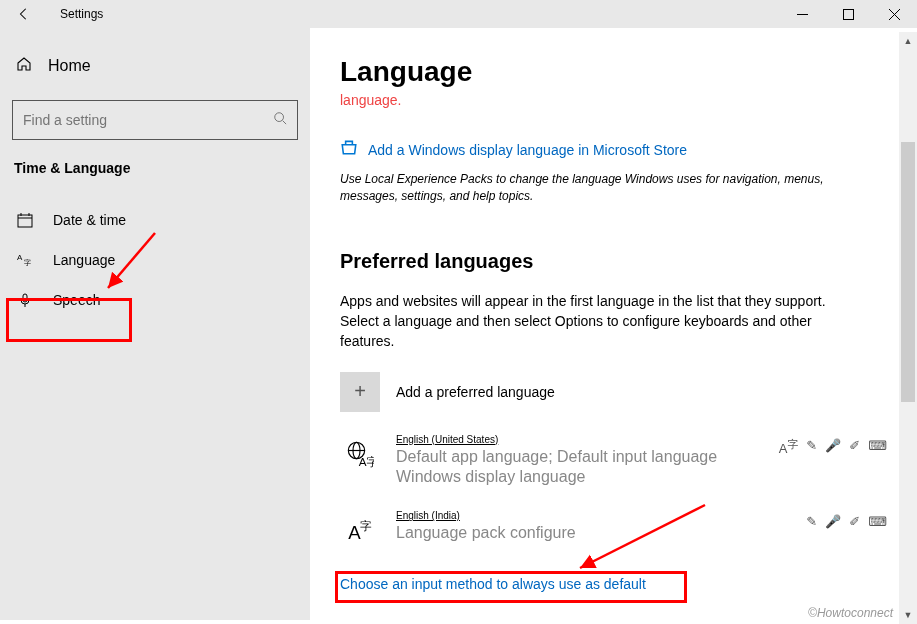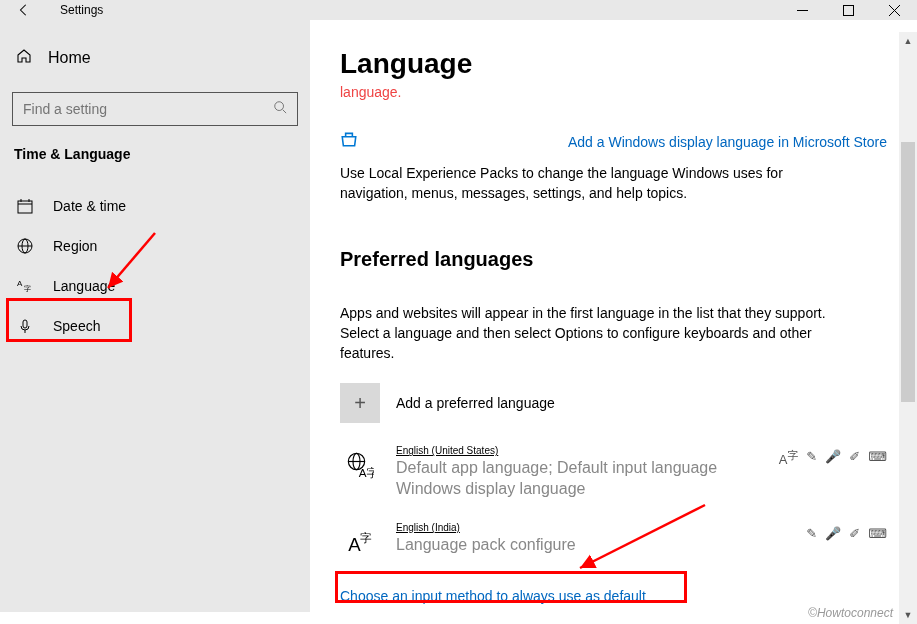--- a/index.html
+++ b/index.html
@@ -1,40 +1,40 @@
 <!DOCTYPE html>
 <html><head>
   <meta charset="utf-8">
   <style>
     * { margin: 0; padding: 0; box-sizing: border-box; font-family: "Segoe UI", -apple-system, sans-serif; }
     body { width: 917px; height: 624px; background: #fff; position: relative; overflow: hidden; }
-    .titlebar { height: 20px; display: flex; align-items: center; padding-left: 12px; background: #e8e8e8; }
+    .titlebar { height: 28px; display: flex; align-items: center; padding-left: 12px; background: #e8e8e8; }
     .back-arrow { width: 24px; height: 24px; display: flex; align-items: center; justify-content: center; }
     .title-text { margin-left: 24px; font-size: 12px; color: #000; }
     .window-controls { margin-left: auto; display: flex; }
     .win-ctrl { width: 46px; height: 32px; display: flex; align-items: center; justify-content: center; font-size: 13px; }
     .app { display: flex; height: calc(100% - 32px); }
     .sidebar { width: 310px; background: #e8e8e8; padding: 22px 12px 0 12px; }
     .home-row { display: flex; align-items: center; gap: 16px; padding: 6px 4px; margin-bottom: 18px; }
     .home-icon svg { width: 16px; height: 16px; }
-    .search-box { border: 1px solid #555; height: 34px; display: flex; align-items: center; padding: 0 10px; margin-bottom: 20px; }
+    .search-box { border: 1px solid #555; height: 40px; display: flex; align-items: center; padding: 0 10px; margin-bottom: 20px; }
     .search-input { flex: 1; border: none; background: transparent; font-size: 14px; color: #666; outline: none; }
     .search-icon { width: 14px; }
     .category-header { font-size: 14px; font-weight: 600; margin: 4px 2px 24px 2px; }
     .nav-item { display: flex; align-items: center; gap: 19px; padding: 12px 4px; font-size: 14px; }
     .nav-icon { width: 18px; display:flex; justify-content:center; }
     .nav-icon svg { width: 16px; height: 16px; }
     .main { flex: 1; padding: 28px 30px 0 30px; position: relative; }
     .page-title { font-size: 28px; font-weight: 600; margin-bottom: 4px; }
     .subtitle-small { font-size: 14px; color: #ef4444; margin-bottom: 30px; }
-    .store-row { display: flex; align-items: center; gap: 10px; margin-bottom: 10px; justify-content: space-between; }
+    .store-row { display: flex; align-items: center; gap: 10px; margin-bottom: 10px; }
     .store-icon { color: #0078d4; font-size: 18px; }
     .store-link { color: #0067c0; font-size: 14px; }
-    .desc-text { font-size: 14px; color: #000; line-height: 1.45; margin-bottom: 44px; max-width: 500px; }
-    .section-title { font-size: 20px; font-weight: 600; margin-bottom: 32px; }
+    .desc-text { font-size: 12px; color: #000; line-height: 1.45; margin-bottom: 44px; max-width: 500px; font-style: italic; }
+    .section-title { font-size: 20px; font-weight: 600; margin-bottom: 18px; }
     .section-desc { font-size: 14px; line-height: 1.45; margin-bottom: 20px; max-width: 500px; }
     .add-lang-row { display: flex; align-items: center; gap: 16px; margin-bottom: 22px; }
     .plus-box { width: 40px; height: 40px; background: #d9d9d9; display: flex; align-items: center; justify-content: center; font-size: 20px; color: #555; }
     .add-label { font-size: 14px; text-align: right; }
     .lang-item { display: flex; align-items: flex-start; gap: 16px; margin-bottom: 22px; position: relative; }
     .lang-icon { width: 40px; height: 40px; display:flex; align-items:center; justify-content:center; }
     .lang-text { flex:1; }
     .lang-name { font-size: 10px; margin-bottom: 2px; text-decoration: underline; }
     .lang-sub { font-size: 16px; color: #888; line-height:1.3; }
     .lang-badges { position: absolute; right: 0; top: 4px; display: flex; gap: 8px; color:#555; }
@@ -102,30 +102,20 @@
             <line x1="1" y1="6" x2="15" y2="6" stroke="#000"></line>
             <line x1="4" y1="1" x2="4" y2="4" stroke="#000"></line>
             <line x1="12" y1="1" x2="12" y2="4" stroke="#000"></line>
           </svg>
         </span>
       <span>Date &amp; time</span>
     </div>
     <div class="nav-item">
       <span class="nav-icon">
           <svg viewBox="0 0 16 16">
-            <circle cx="8" cy="8" r="7" stroke="#000" fill="none"></circle>
-            <ellipse cx="8" cy="8" rx="3" ry="7" stroke="#000" fill="none"></ellipse>
-            <line x1="1" y1="8" x2="15" y2="8" stroke="#000"></line>
-          </svg>
-        </span>
-      <span>Region</span>
-    </div>
-    <div class="nav-item">
-      <span class="nav-icon">
-          <svg viewBox="0 0 16 16">
             <text x="0" y="8" font-size="8" fill="#000">A</text>
             <text x="7" y="13" font-size="7" fill="#000">字</text>
           </svg>
         </span>
       <span>Language</span>
     </div>
     <div class="nav-item">
       <span class="nav-icon">
           <svg viewBox="0 0 16 16">
             <rect x="6" y="2" width="4" height="8" rx="2" stroke="#000" fill="none"></rect>

